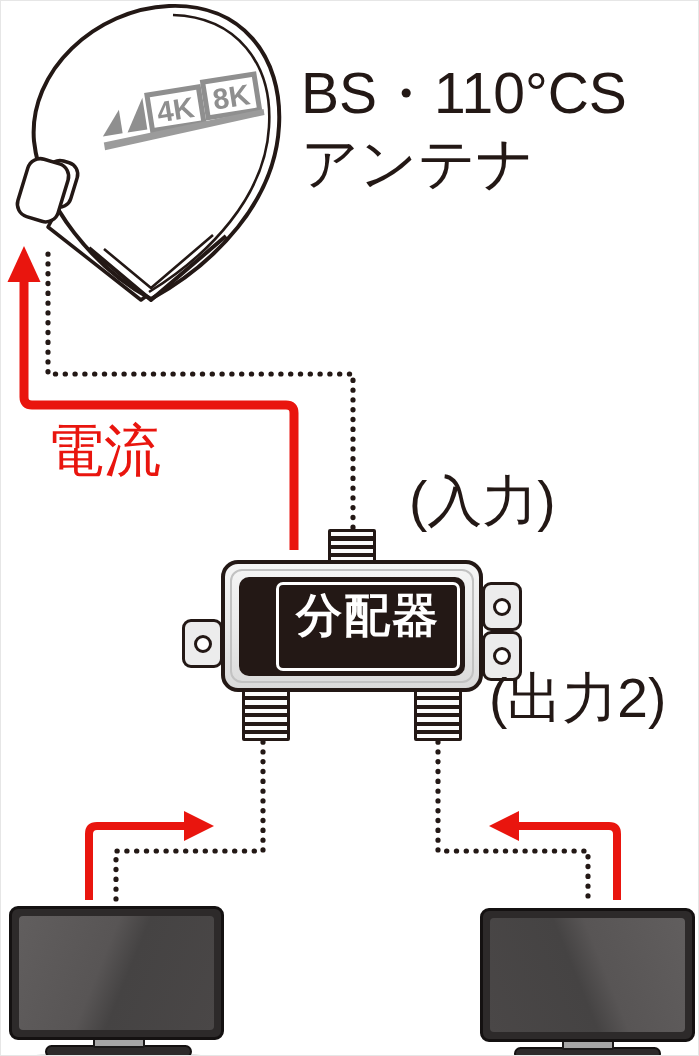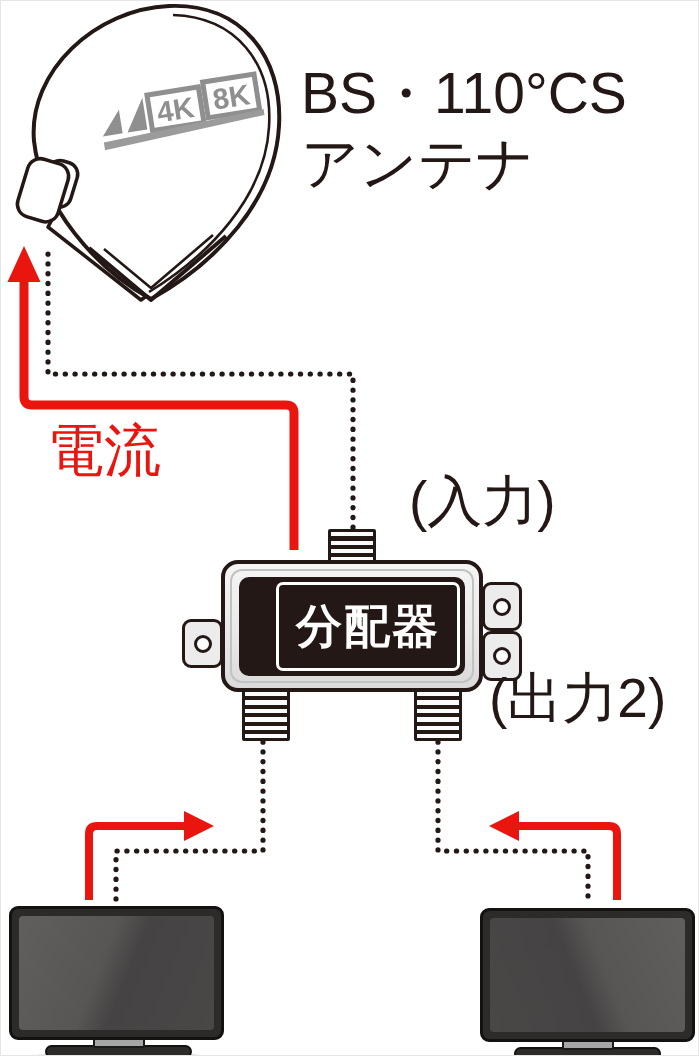--- a/index.html
+++ b/index.html
@@ -50,21 +50,21 @@
   .hole{width:18px;height:18px;border-radius:50%;border:3.5px solid #231815;background:#fff;}
   .sp-body{
     position:absolute;left:39px;top:31px;width:262px;height:132px;
     background:linear-gradient(180deg,#f5f5f5 0%,#e9e9e9 55%,#dadada 100%);
     border:4px solid #231815;border-radius:17px;z-index:2;
   }
   .sp-bevel{position:absolute;inset:5px;border:2px solid #c2c2c2;border-radius:12px;}
   .sp-panel{position:absolute;left:14px;right:14px;top:13px;bottom:12px;
     background:#231815;border-radius:10px;}
   .sp-panel-inner{position:absolute;inset:5px;border:3px solid #ffffff;border-radius:7px;
-    display:flex;align-items:center;justify-content:center;margin-left:32px;}
+    display:flex;justify-content:center;margin-left:32px;}
   .sp-name{font-size:46px;font-weight:bold;color:#ffffff;letter-spacing:2px;white-space:nowrap;}
 
   
   .tv{position:absolute;z-index:3;}
   .tv *{box-sizing:border-box;}
   .tv-shadow{position:absolute;left:22px;top:146px;width:175px;height:9px;
     background:#e2e2e2;border-radius:50%;}
   .tv-frame{position:absolute;left:0;top:0;width:215px;height:134px;
     background:#2d2a2a;border:3px solid #141111;border-radius:9px;}
   .tv-screen{position:absolute;inset:7px;border-radius:4px;}

